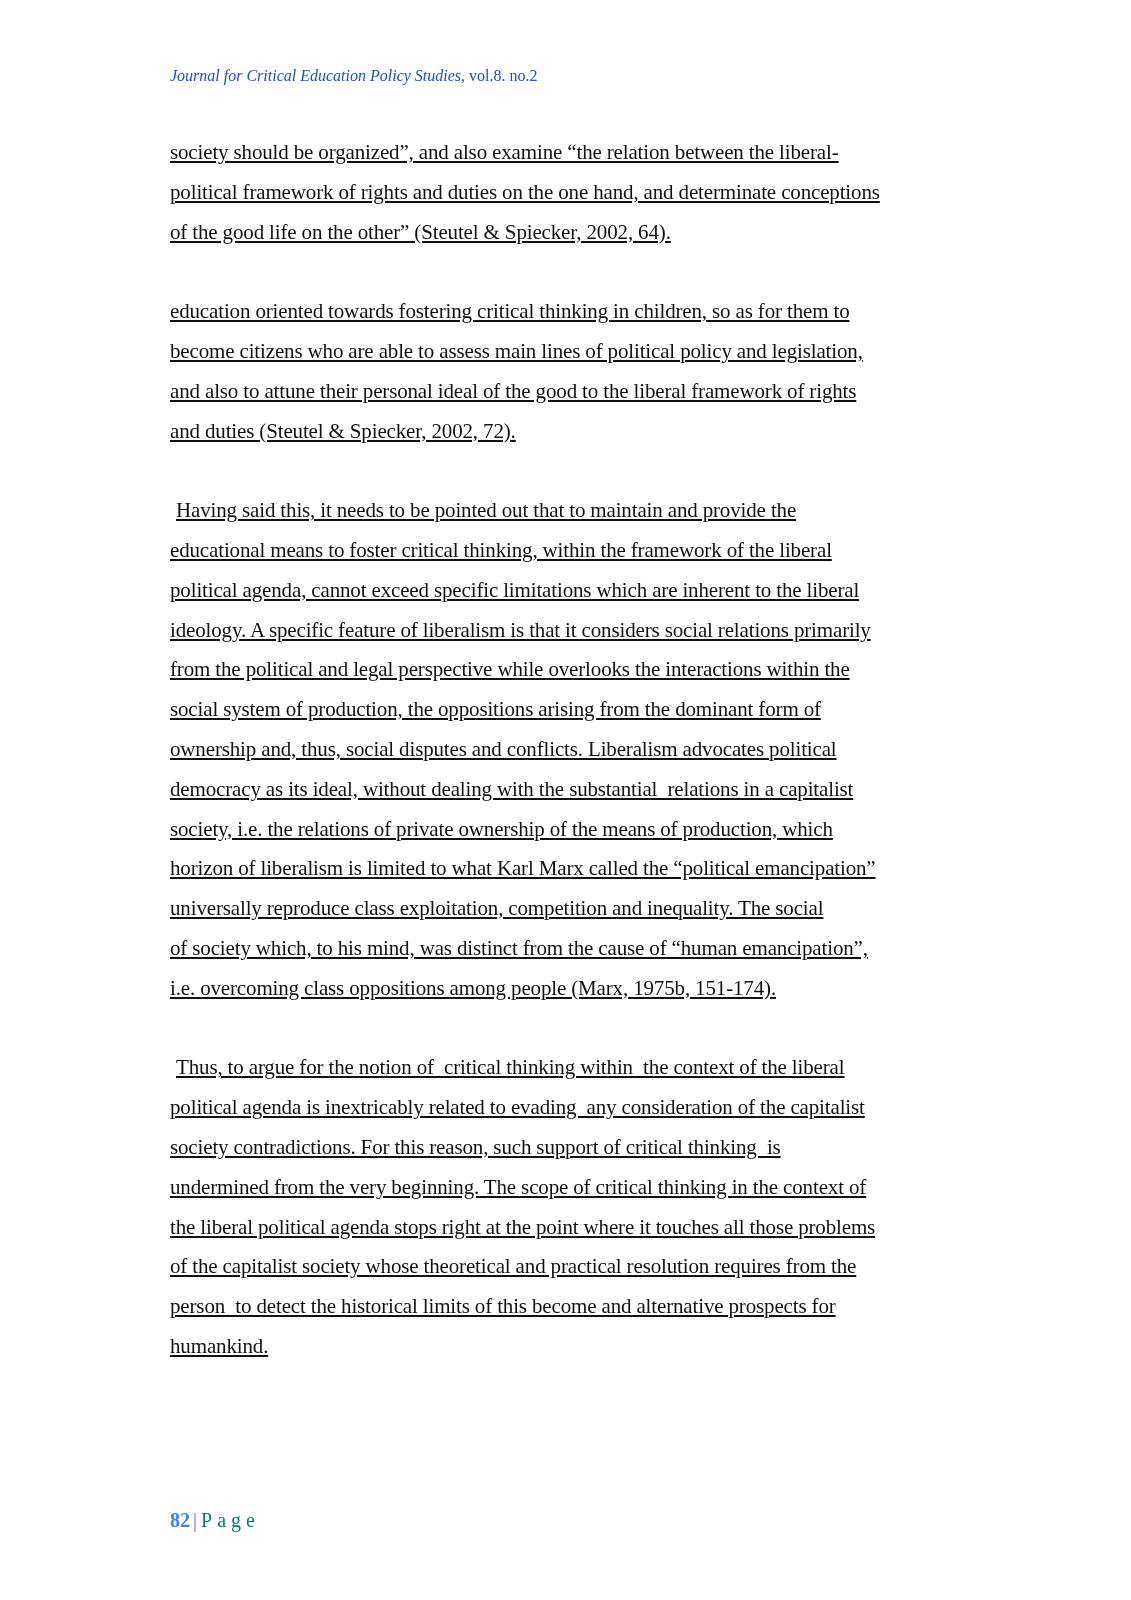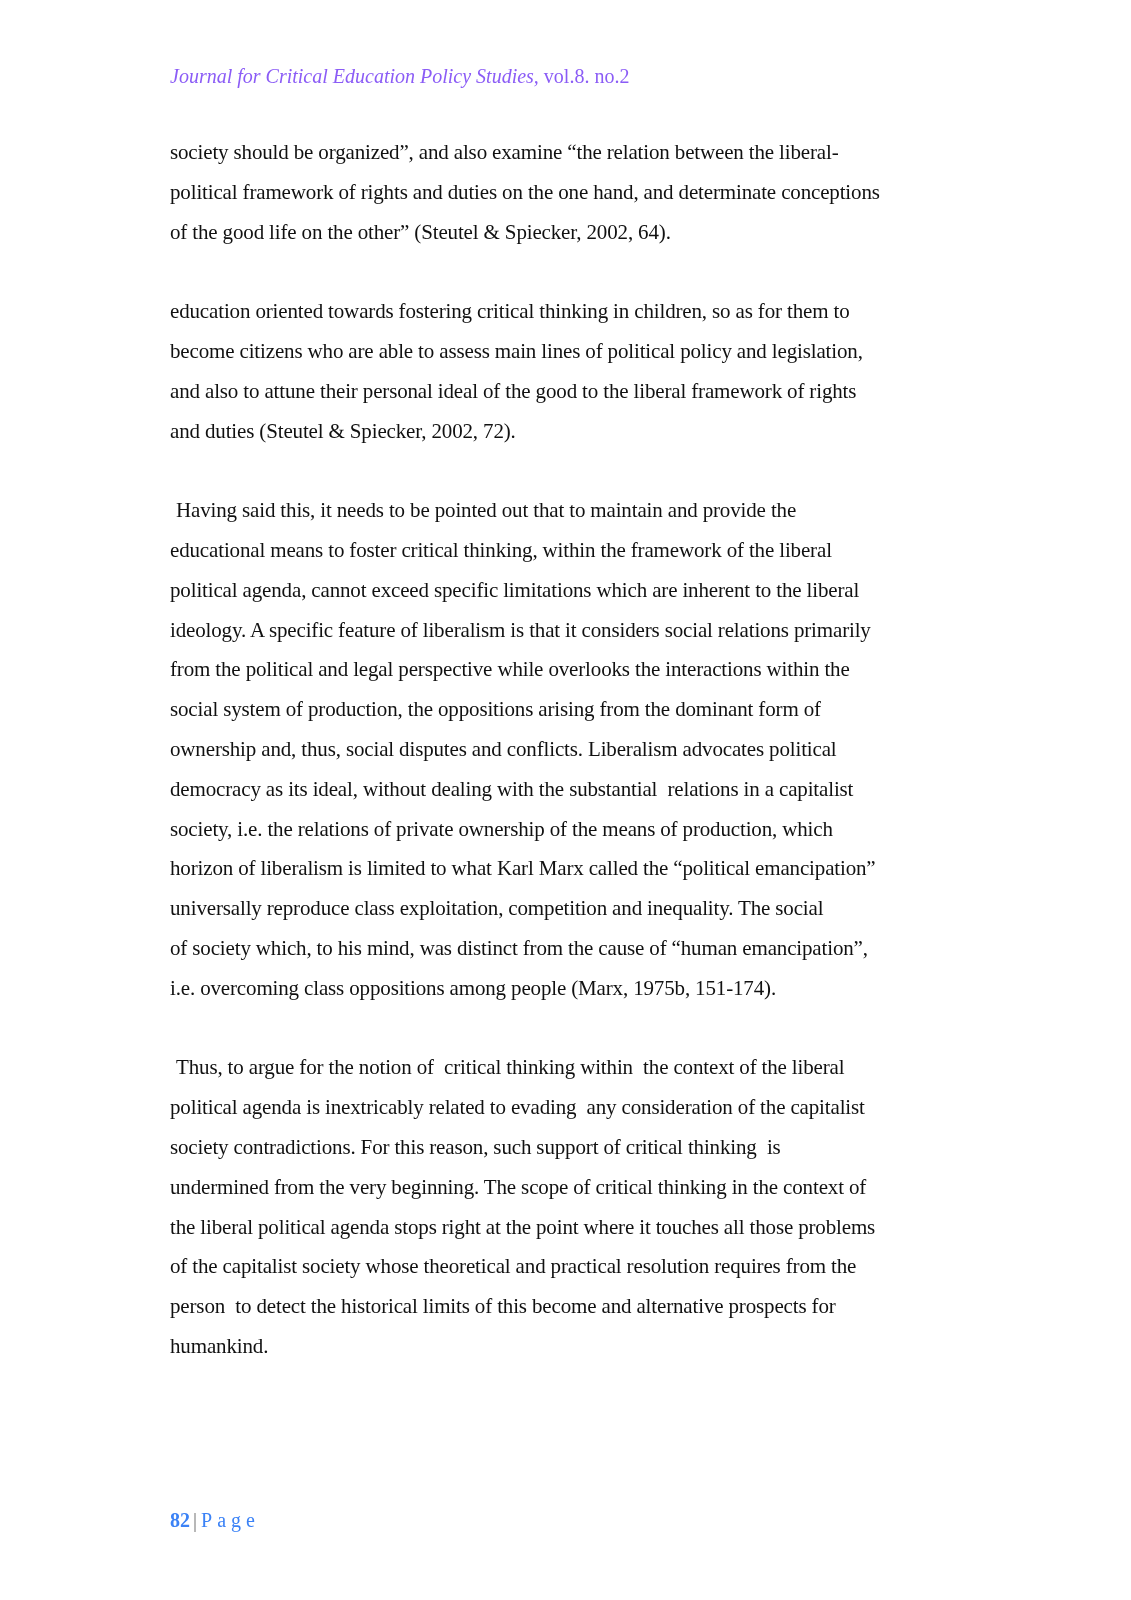--- a/index.html
+++ b/index.html
@@ -19,36 +19,37 @@
     position: absolute;
     left: 0; top: 0;
     width: 1131px;
     height: 1600px;
     background: #ffffff;
   }
   .running-header {
     position: absolute;
     left: 170px;
     top: 64px;
-    font-size: 20px;
+    font-size: 16px;
     line-height: 24px;
     white-space: nowrap;
-    color: #8b5cf6;
+    color: #1d4ed8;
   }
   .running-header .journal-name {
     font-style: italic;
   }
   .body-text {
     position: absolute;
     left: 170px;
     top: 133px;
     width: 800px;
   }
   .paragraph {
     margin: 0 0 39.8px 0;
+    text-decoration: underline;
   }
   .line {
     display: block;
     height: 39.8px;
     line-height: 39.8px;
     font-size: 21px;
     white-space: pre;
     letter-spacing: -0.15px;
   }
   .line.indent {
@@ -64,21 +65,21 @@
   }
   .footer .page-number {
     font-weight: bold;
     color: #3b82f6;
   }
   .footer .sep {
     color: #777;
     margin: 0 4px 0 3px;
   }
   .footer .page-label {
-    color: #3b82f6;
+    color: #0f766e;
     letter-spacing: 5px;
   }
 </style>
 </head>
 <body>
 
 <div class="page">
 
   <div class="running-header">
     <span class="journal-name">Journal for Critical Education Policy Studies,</span><span class="issue"> vol.8. no.2</span>

